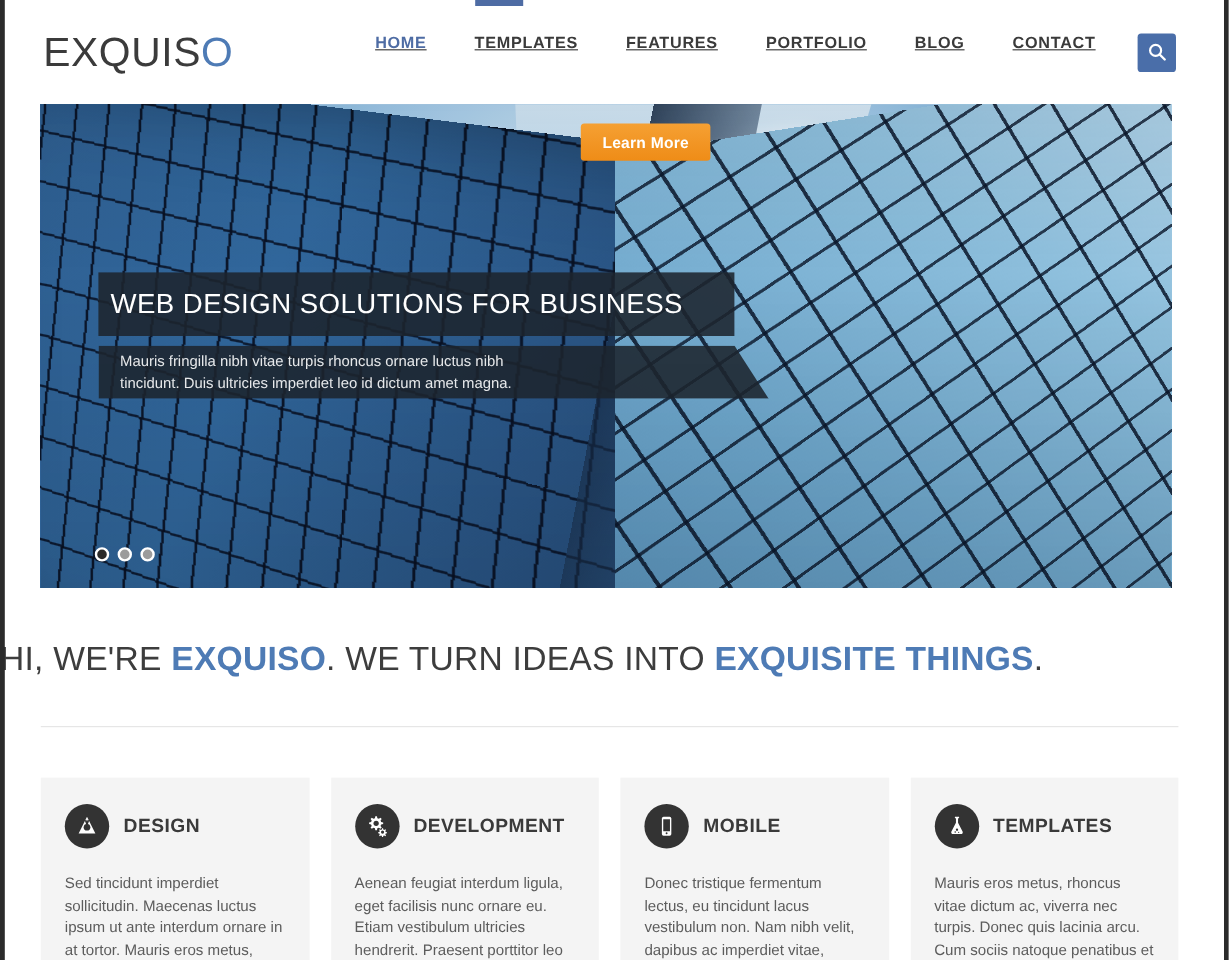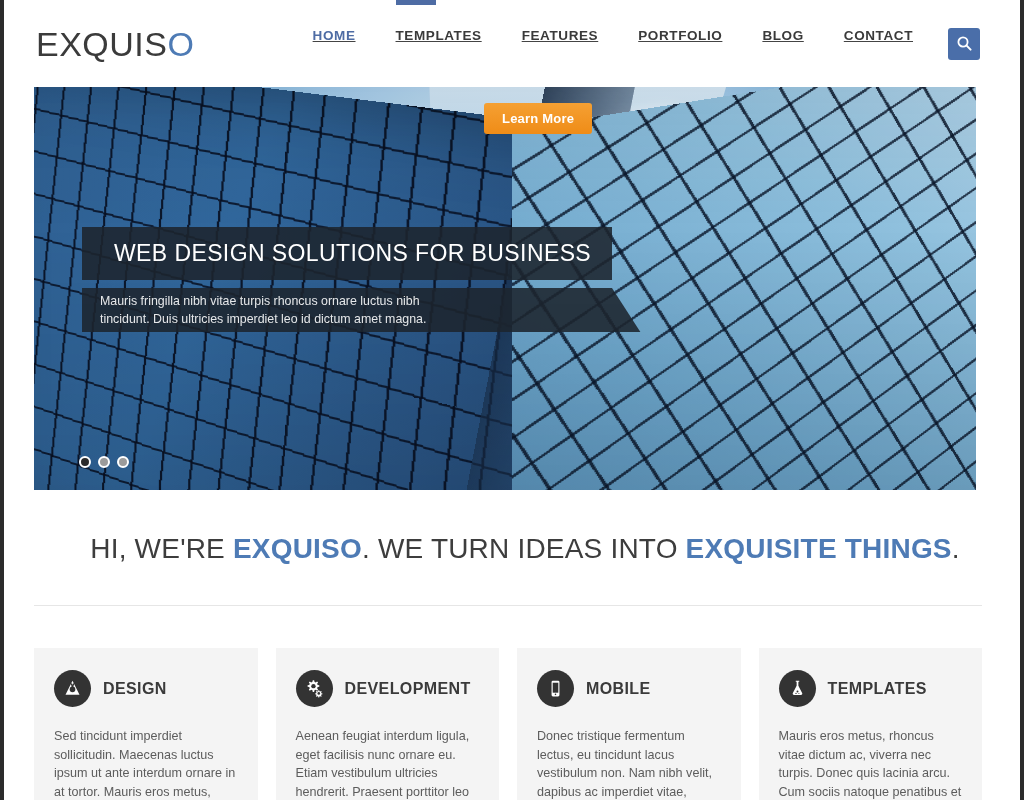--- a/index.html
+++ b/index.html
@@ -197,21 +197,21 @@
   
   .caption-title {
     position: absolute;
     left: 48px;
     top: 140px;
     width: 530px;
     height: 53px;
     background: rgba(28,36,46,0.88);
     display: flex;
     align-items: center;
-    padding-left: 32px;
+    padding-left: 10px;
   }
   .caption-title span {
     color: #fff;
     font-size: 23px;
     font-weight: 400;
     letter-spacing: 0.4px;
     white-space: nowrap;
   }
 
   
@@ -262,27 +262,26 @@
     border-radius: 50%;
     background: #9b9b9b;
     border: 2px solid #ffffff;
     cursor: pointer;
   }
   .dot.active { background: #2a2a2a; }
 
   
   .tagline {
     margin-top: 43px;
-    text-align: center;
+    text-align: left;
     font-size: 28px;
     font-weight: 400;
     color: #3d3d3d;
     letter-spacing: 0.2px;
     white-space: nowrap;
-    padding-left: 34px;
   }
   .tagline b { color: #4e7bb5; font-weight: bold; }
 
   .divider {
     margin: 40px 34px 0 34px;
     height: 1px;
     background: #e6e6e6;
   }
 
   

